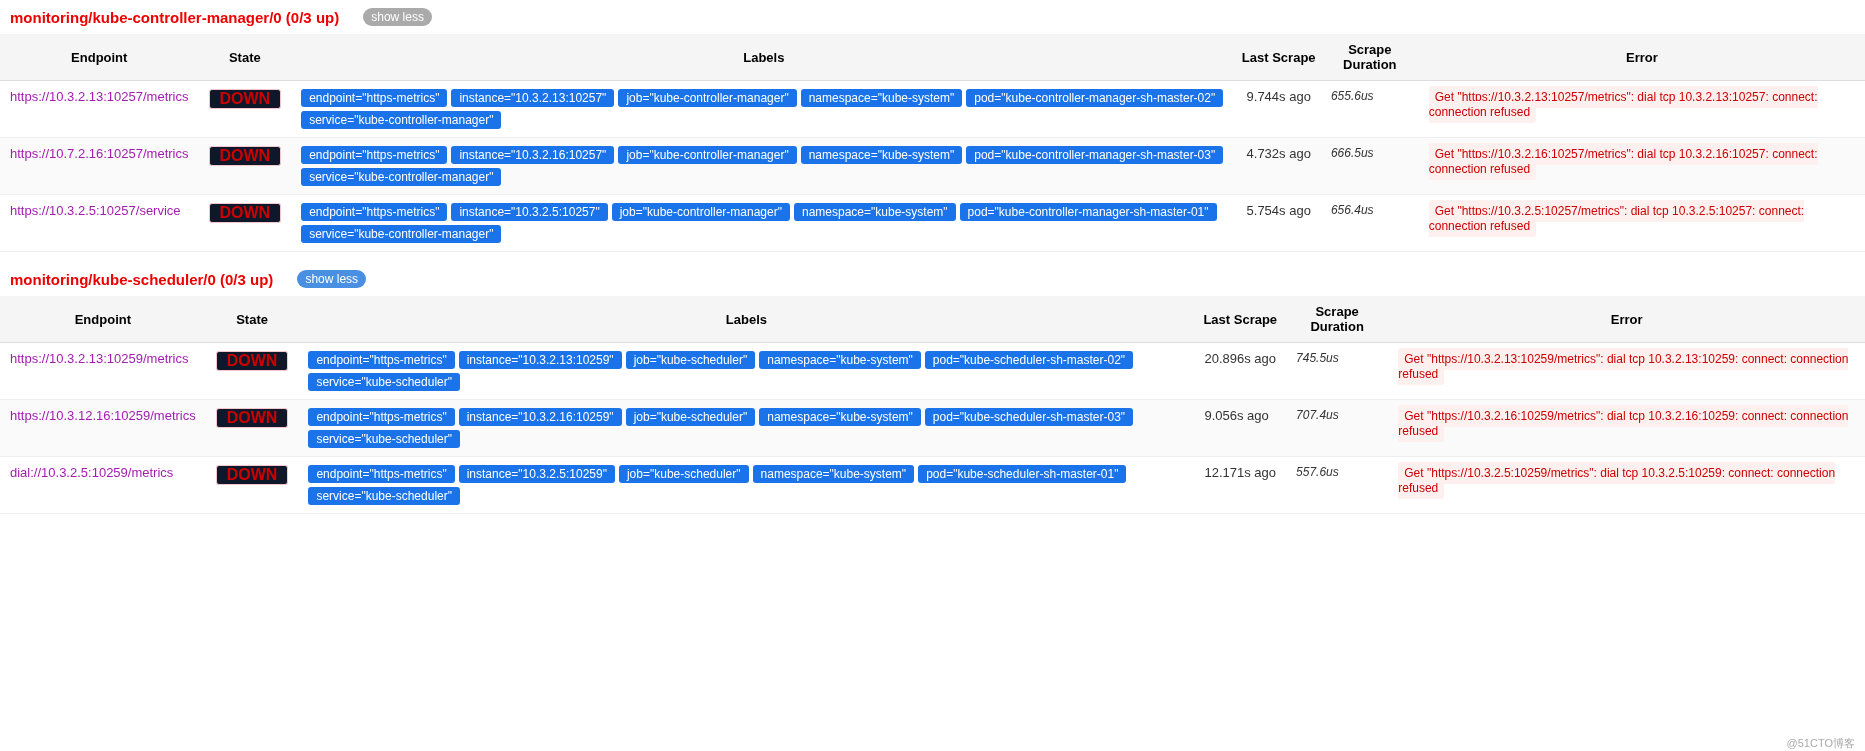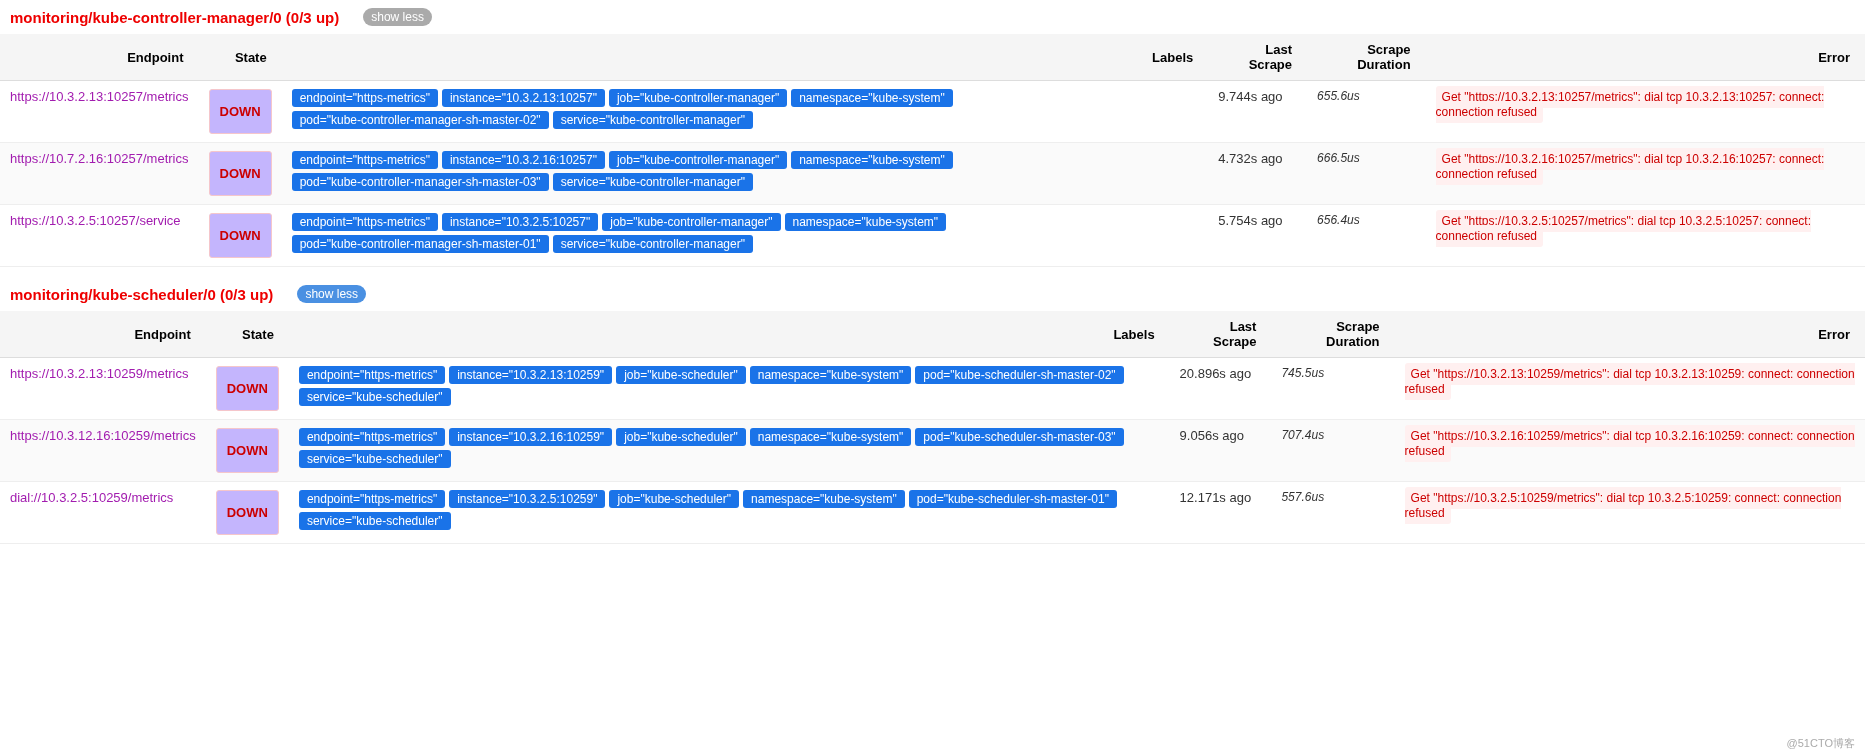--- a/index.html
+++ b/index.html
@@ -37,22 +37,22 @@
       background: #4a90e2;
     }
     table {
       width: 100%;
       border-collapse: collapse;
     }
     thead tr {
       background: #f5f5f5;
     }
     th {
-      text-align: right;
-      padding: 8px 15px;
+      text-align: center;
+      padding: 8px 4px;
       font-weight: bold;
       font-size: 13px;
       border-bottom: 1px solid #ddd;
       color: #000;
     }
     td {
       padding: 8px 10px;
       vertical-align: top;
       border-bottom: 1px solid #eee;
     }
@@ -62,26 +62,26 @@
     tr:nth-child(odd) td {
       background: #fff;
     }
     .endpoint-link {
       color: #a21caf;
       text-decoration: none;
       font-size: 13px;
     }
     .state-down {
       display: inline-block;
-      background: #c4b5fd;
+      background: #0f172a;
       color: #c00;
       border: 1px solid #f5c6cb;
-      padding: 14px 10px;
+      padding: 0 10px;
       border-radius: 3px;
-      font-size: 13px;
+      font-size: 16px;
       font-weight: bold;
     }
     .labels-cell {
       display: flex;
       flex-wrap: wrap;
       gap: 4px;
     }
     .label-tag {
       background: #1a73e8;
       color: #fff;

